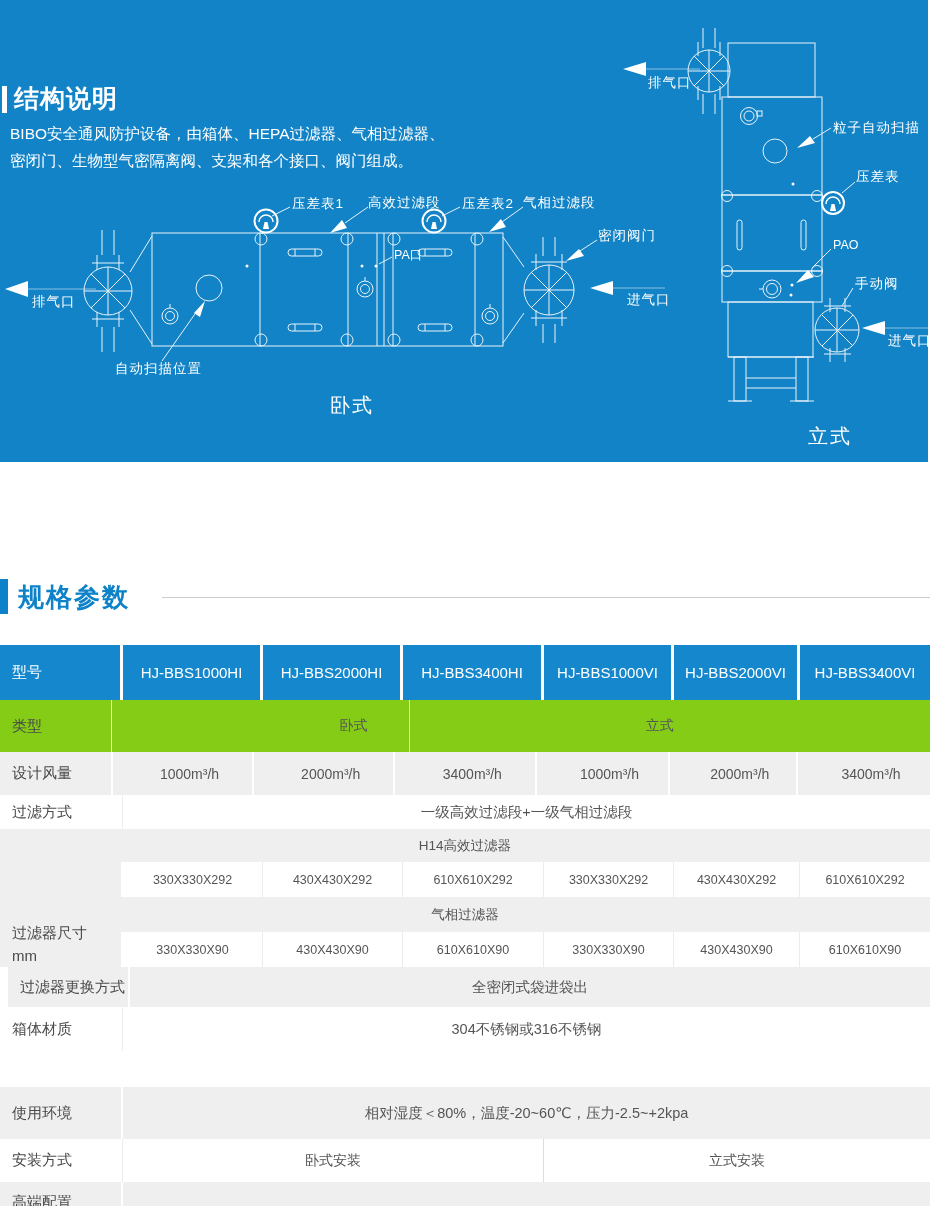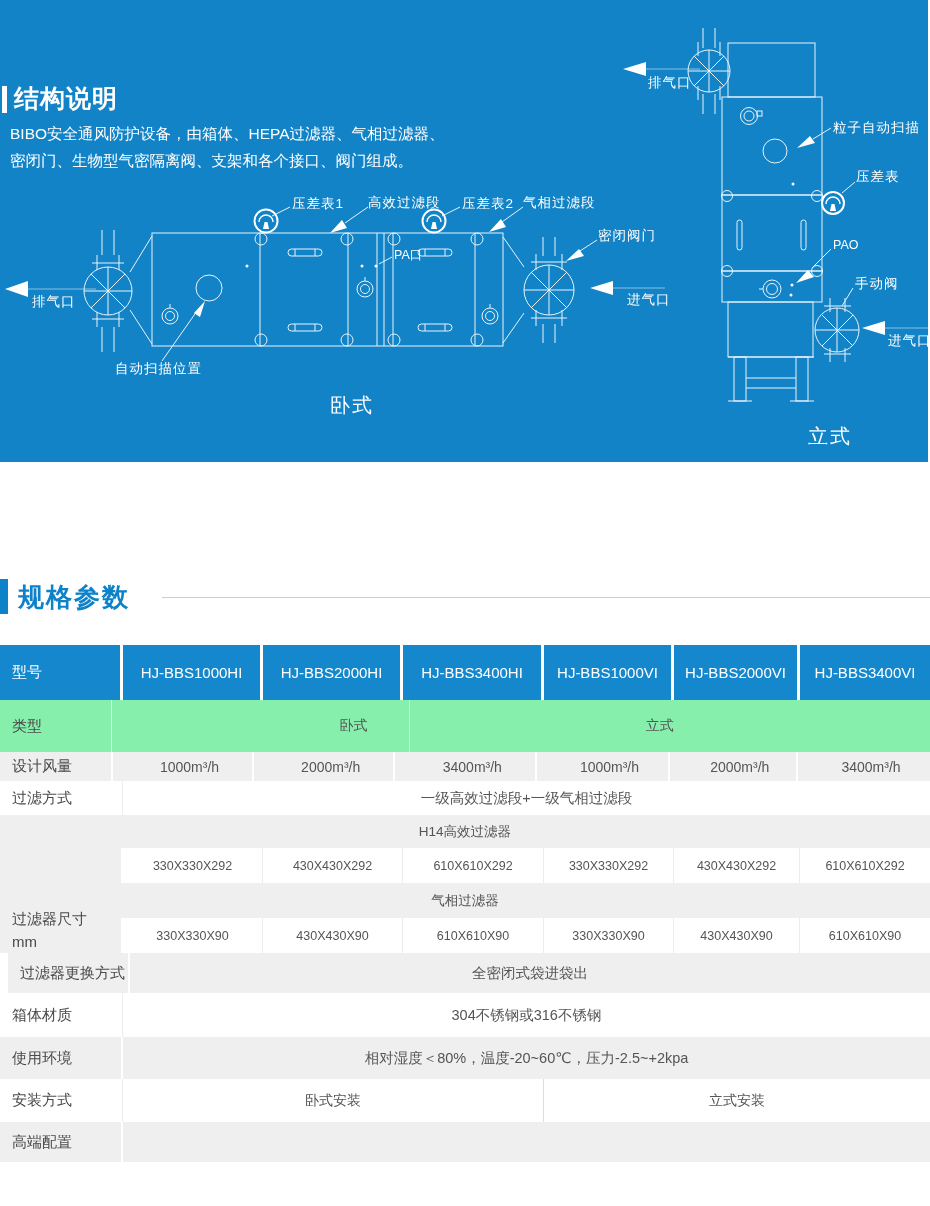--- a/index.html
+++ b/index.html
@@ -24,44 +24,44 @@
   .spec-line { position:absolute; left:162px; top:19px; width:768px; height:1px; background:#cccccc; }
   
   .spec-table { position:absolute; left:0; top:645px; width:930px; }
   .row { display:flex; position:relative; }
   .cell { display:flex; align-items:center; justify-content:center; box-sizing:border-box; color:#555555; font-size:14px; }
   .label-cell { justify-content:flex-start; padding-left:12px; color:#4a4a4a; font-size:15px; }
   .c0{width:123px}.c1{width:140px}.c2{width:140px}.c3{width:141px}.c4{width:130px}.c5{width:126px}.c6{width:130px}
   .thead { height:55px; background:#ffffff; }
   .th { background:#1588cd; color:#ffffff; font-size:15px; border-right:3px solid #ffffff; }
   .th:last-child { border-right:none; }
-  .row-type { height:52px; background:#86efac;gap:44px; }
+  .row-type { height:52px; background:#84cc16;gap:44px; }
   .row-type .label-cell { border-right:1px solid #ededed; }
   .tcellA { width:280px; border-right:1px solid #e3e3e3; }
   .tcellB { width:527px; }
-  .row-air { height:29px; background:#efefef;gap:14px; }
+  .row-air { height:43px; background:#efefef;gap:14px; }
   .row-air .cell { border-right:2px solid #ffffff; }
   .row-air .cell:last-child { border-right:none; }
   .row-method { height:34px; background:#ffffff; }
   .row-method .label-cell { border-right:1px solid #ededed; }
   .spanval { width:807px; font-size:14.5px; }
   .filter-block { position:relative; height:138px; }
   .fb-sub { height:33px; background:#efefef; display:flex; align-items:center; justify-content:center; color:#555555; font-size:13.5px; }
   .fb-sub2 { height:35px; }
   .fb-row { height:35px; display:flex; }
   .fb-spacer { width:123px; background:#efefef; box-sizing:border-box; border-right:2px solid #ffffff; }
   .fb-cell { background:#ffffff; font-size:12.5px; border-right:1px solid #ececec; }
   .fb-cell:last-child { border-right:none; }
   .fb-label { position:absolute; left:12px; top:33px; height:105px; display:flex; flex-direction:column; justify-content:flex-end; color:#4a4a4a; font-size:15px; line-height:23px; }
   .row-gray { background:#efefef; }
   .row-gray .label-cell { border-right:2px solid #ffffff; }
   .row-replace { height:40px;margin-left:8px; }
   .row-material { height:44px; background:#ffffff; }
   .row-material .label-cell { border-right:1px solid #ededed; }
-  .row-env { height:42px; }
+  .row-env { height:52px;margin-top:36px; }
   .row-install { height:43px; background:#ffffff; }
   .row-install .label-cell { border-right:1px solid #ededed; }
   .icellA { width:421px; border-right:1px solid #dddddd; }
   .icellB { width:386px; }
   .row-config { height:40px; }
   .offsetA { position:relative; left:71px; }
   .offsetB { position:relative; left:-32px; }
 </style>
 </head>
 <body>

